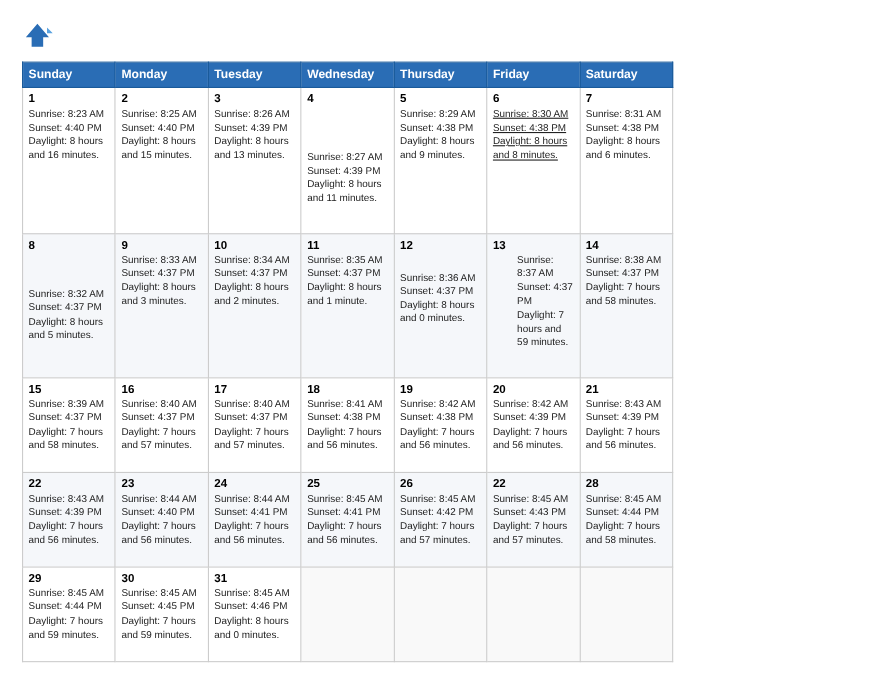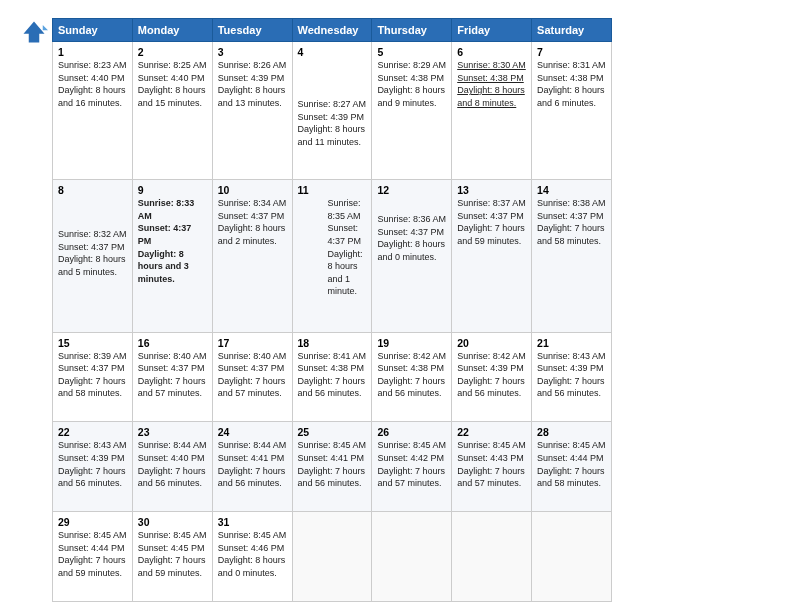--- a/index.html
+++ b/index.html
@@ -8,21 +8,21 @@
       background: #fff;
       width: 792px;
       height: 612px;
       overflow: hidden;
     }
     .page {
       width: 632px;
       height: 612px;
       padding: 18px 20px 10px 20px;
       display: flex;
-      flex-direction: row;
+      flex-direction: column;
     }
     .header {
       display: flex;
       justify-content: space-between;
       align-items: flex-start;
       margin-bottom: 10px;
     }
     .logo {
       display: flex;
       align-items: center;
@@ -172,45 +172,45 @@
         </tr>
         <tr>
           <td>
             <span class="day-num">8</span>
             <div class="day-info" style="white-space: pre-line; margin-top: 32px;">Sunrise: 8:32 AM
 Sunset: 4:37 PM
 Daylight: 8 hours and 5 minutes.</div>
           </td>
           <td>
             <span class="day-num">9</span>
-            <div class="day-info" style="white-space: pre-line; font-weight: bold;">Sunrise: 8:33 AM
+            <div class="day-info" style="white-space: pre-line;">Sunrise: 8:33 AM
 Sunset: 4:37 PM
 Daylight: 8 hours and 3 minutes.</div>
           </td>
           <td>
             <span class="day-num">10</span>
             <div class="day-info" style="white-space: pre-line;">Sunrise: 8:34 AM
 Sunset: 4:37 PM
 Daylight: 8 hours and 2 minutes.</div>
           </td>
           <td>
             <span class="day-num">11</span>
-            <div class="day-info" style="white-space: pre-line; margin-left: 30px;">Sunrise: 8:35 AM
+            <div class="day-info" style="white-space: pre-line;">Sunrise: 8:35 AM
 Sunset: 4:37 PM
 Daylight: 8 hours and 1 minute.</div>
           </td>
           <td>
             <span class="day-num">12</span>
             <div class="day-info" style="white-space: pre-line; margin-top: 17px;">Sunrise: 8:36 AM
 Sunset: 4:37 PM
 Daylight: 8 hours and 0 minutes.</div>
           </td>
           <td>
             <span class="day-num">13</span>
-            <div class="day-info" style="white-space: pre-line;">Sunrise: 8:37 AM
+            <div class="day-info" style="white-space: pre-line; margin-left: 22px;">Sunrise: 8:37 AM
 Sunset: 4:37 PM
 Daylight: 7 hours and 59 minutes.</div>
           </td>
           <td>
             <span class="day-num">14</span>
             <div class="day-info" style="white-space: pre-line;">Sunrise: 8:38 AM
 Sunset: 4:37 PM
 Daylight: 7 hours and 58 minutes.</div>
           </td>
         </tr>

